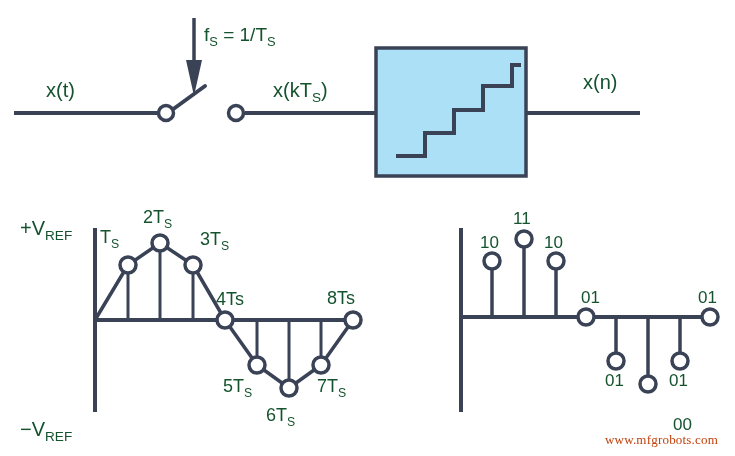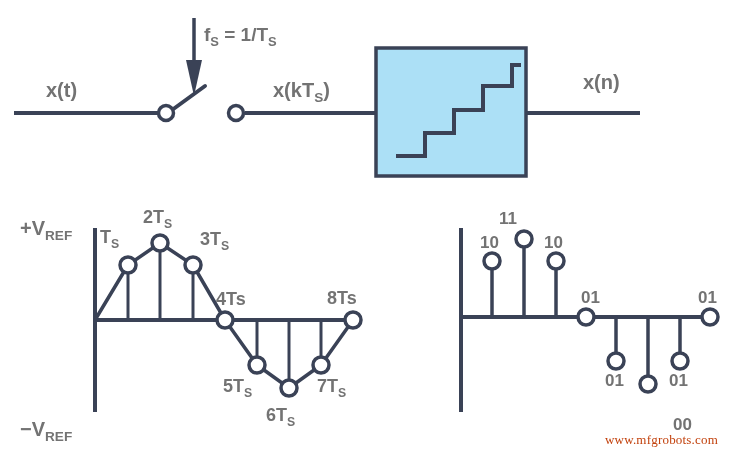--- a/index.html
+++ b/index.html
@@ -18,22 +18,22 @@
   svg.layer {
     position: absolute;
     left: 0;
     top: 0;
     width: 735px;
     height: 456px;
   }
   .lbl {
     position: absolute;
     font-family: "Liberation Sans", sans-serif;
-    font-weight: bold;
-    color: #737373;
+    font-weight: normal;
+    color: #14532d;
     white-space: nowrap;
     line-height: 1;
   }
   .lbl .sub {
     font-size: 0.68em;
     vertical-align: sub;
     line-height: 0;
   }
   .sig-lbl { font-size: 20px; }
   .fs-lbl  { font-size: 19px; }
@@ -181,21 +181,21 @@
   </div>
 
   <div class="lbl t-lbl" style="left:327px; top:289px;">
     <span>8Ts</span><span class="sub"></span>
   </div>
 
   <div class="lbl bit-lbl" style="left:480px; top:234px;">
     <span>10</span>
   </div>
 
-  <div class="lbl bit-lbl" style="left:499px; top:210px;">
+  <div class="lbl bit-lbl" style="left:513px; top:210px;">
     <span>11</span>
   </div>
 
   <div class="lbl bit-lbl" style="left:544px; top:234px;">
     <span>10</span>
   </div>
 
   <div class="lbl bit-lbl" style="left:581px; top:289px;">
     <span>01</span>
   </div>

